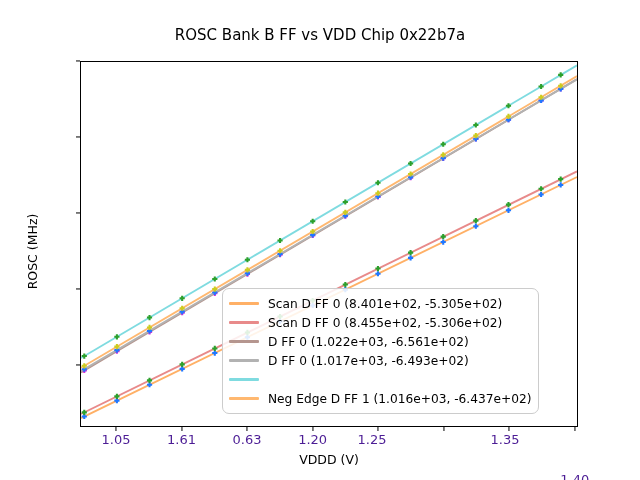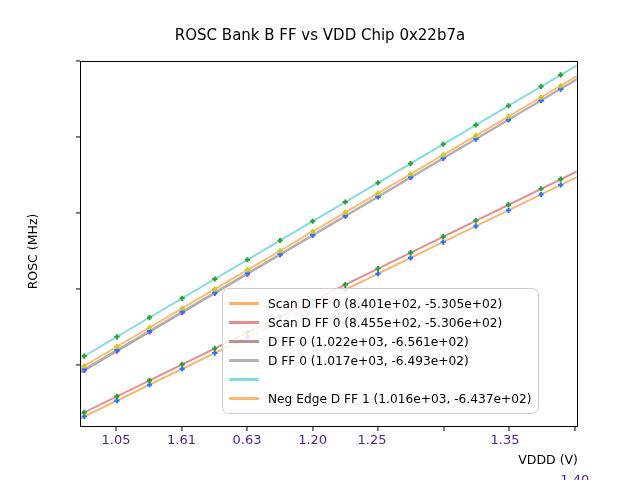--- a/index.html
+++ b/index.html
@@ -29,21 +29,21 @@
   }
   .xtickmark{position:absolute;top:427px;width:1.1px;height:4px;background:#000;transform:translateX(-50%);}
 
   #ylabel{
     position:absolute;left:-168px;top:244px;width:400px;
     transform:rotate(-90deg);transform-origin:center center;
     text-align:center;font-size:12.5px;color:#000;
   }
   #xlabel{
     position:absolute;left:80px;top:452px;width:498px;
-    text-align:right;font-size:12.5px;color:#000;
+    text-align:center;font-size:12.5px;color:#000;
   }
 
   
   #legend{
     position:absolute;left:222px;top:288px;
     background:rgba(255,255,255,0.86);
     border:0.9px solid #cccccc;border-radius:7px;
     padding:5px 7px 5px 6px;box-sizing:border-box;
   }
   .legend-row{display:flex;align-items:center;height:19px;}

